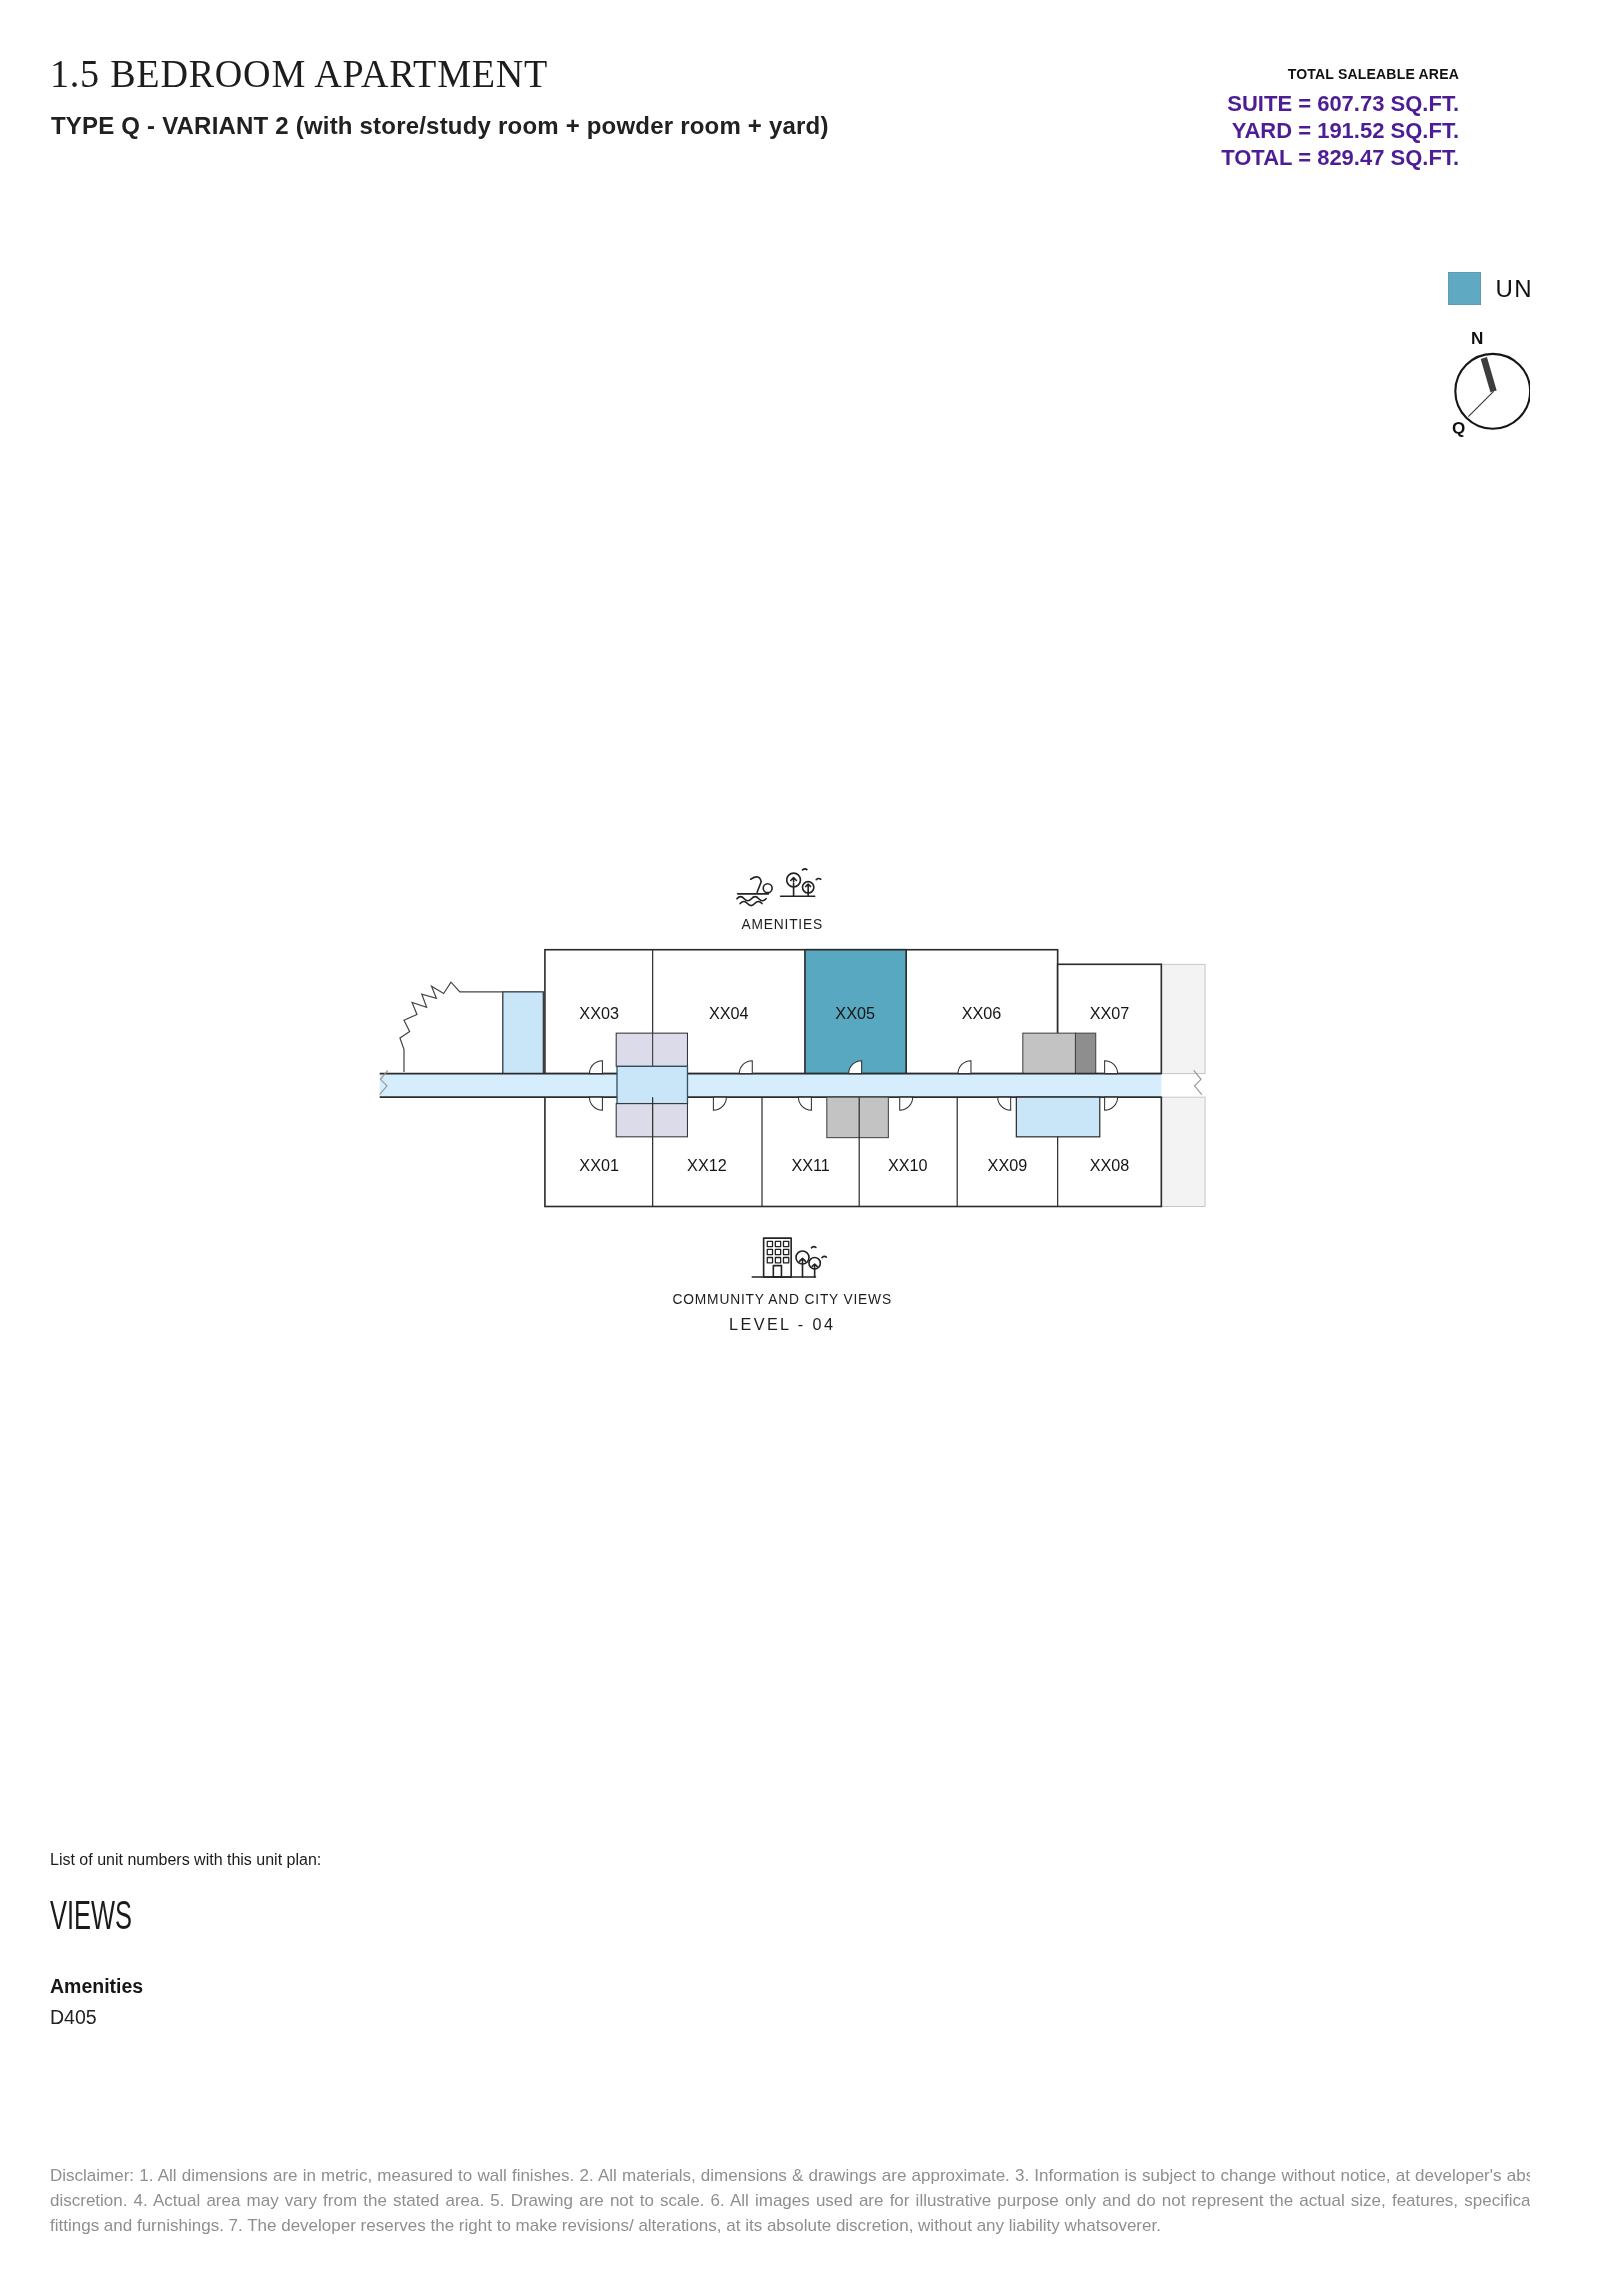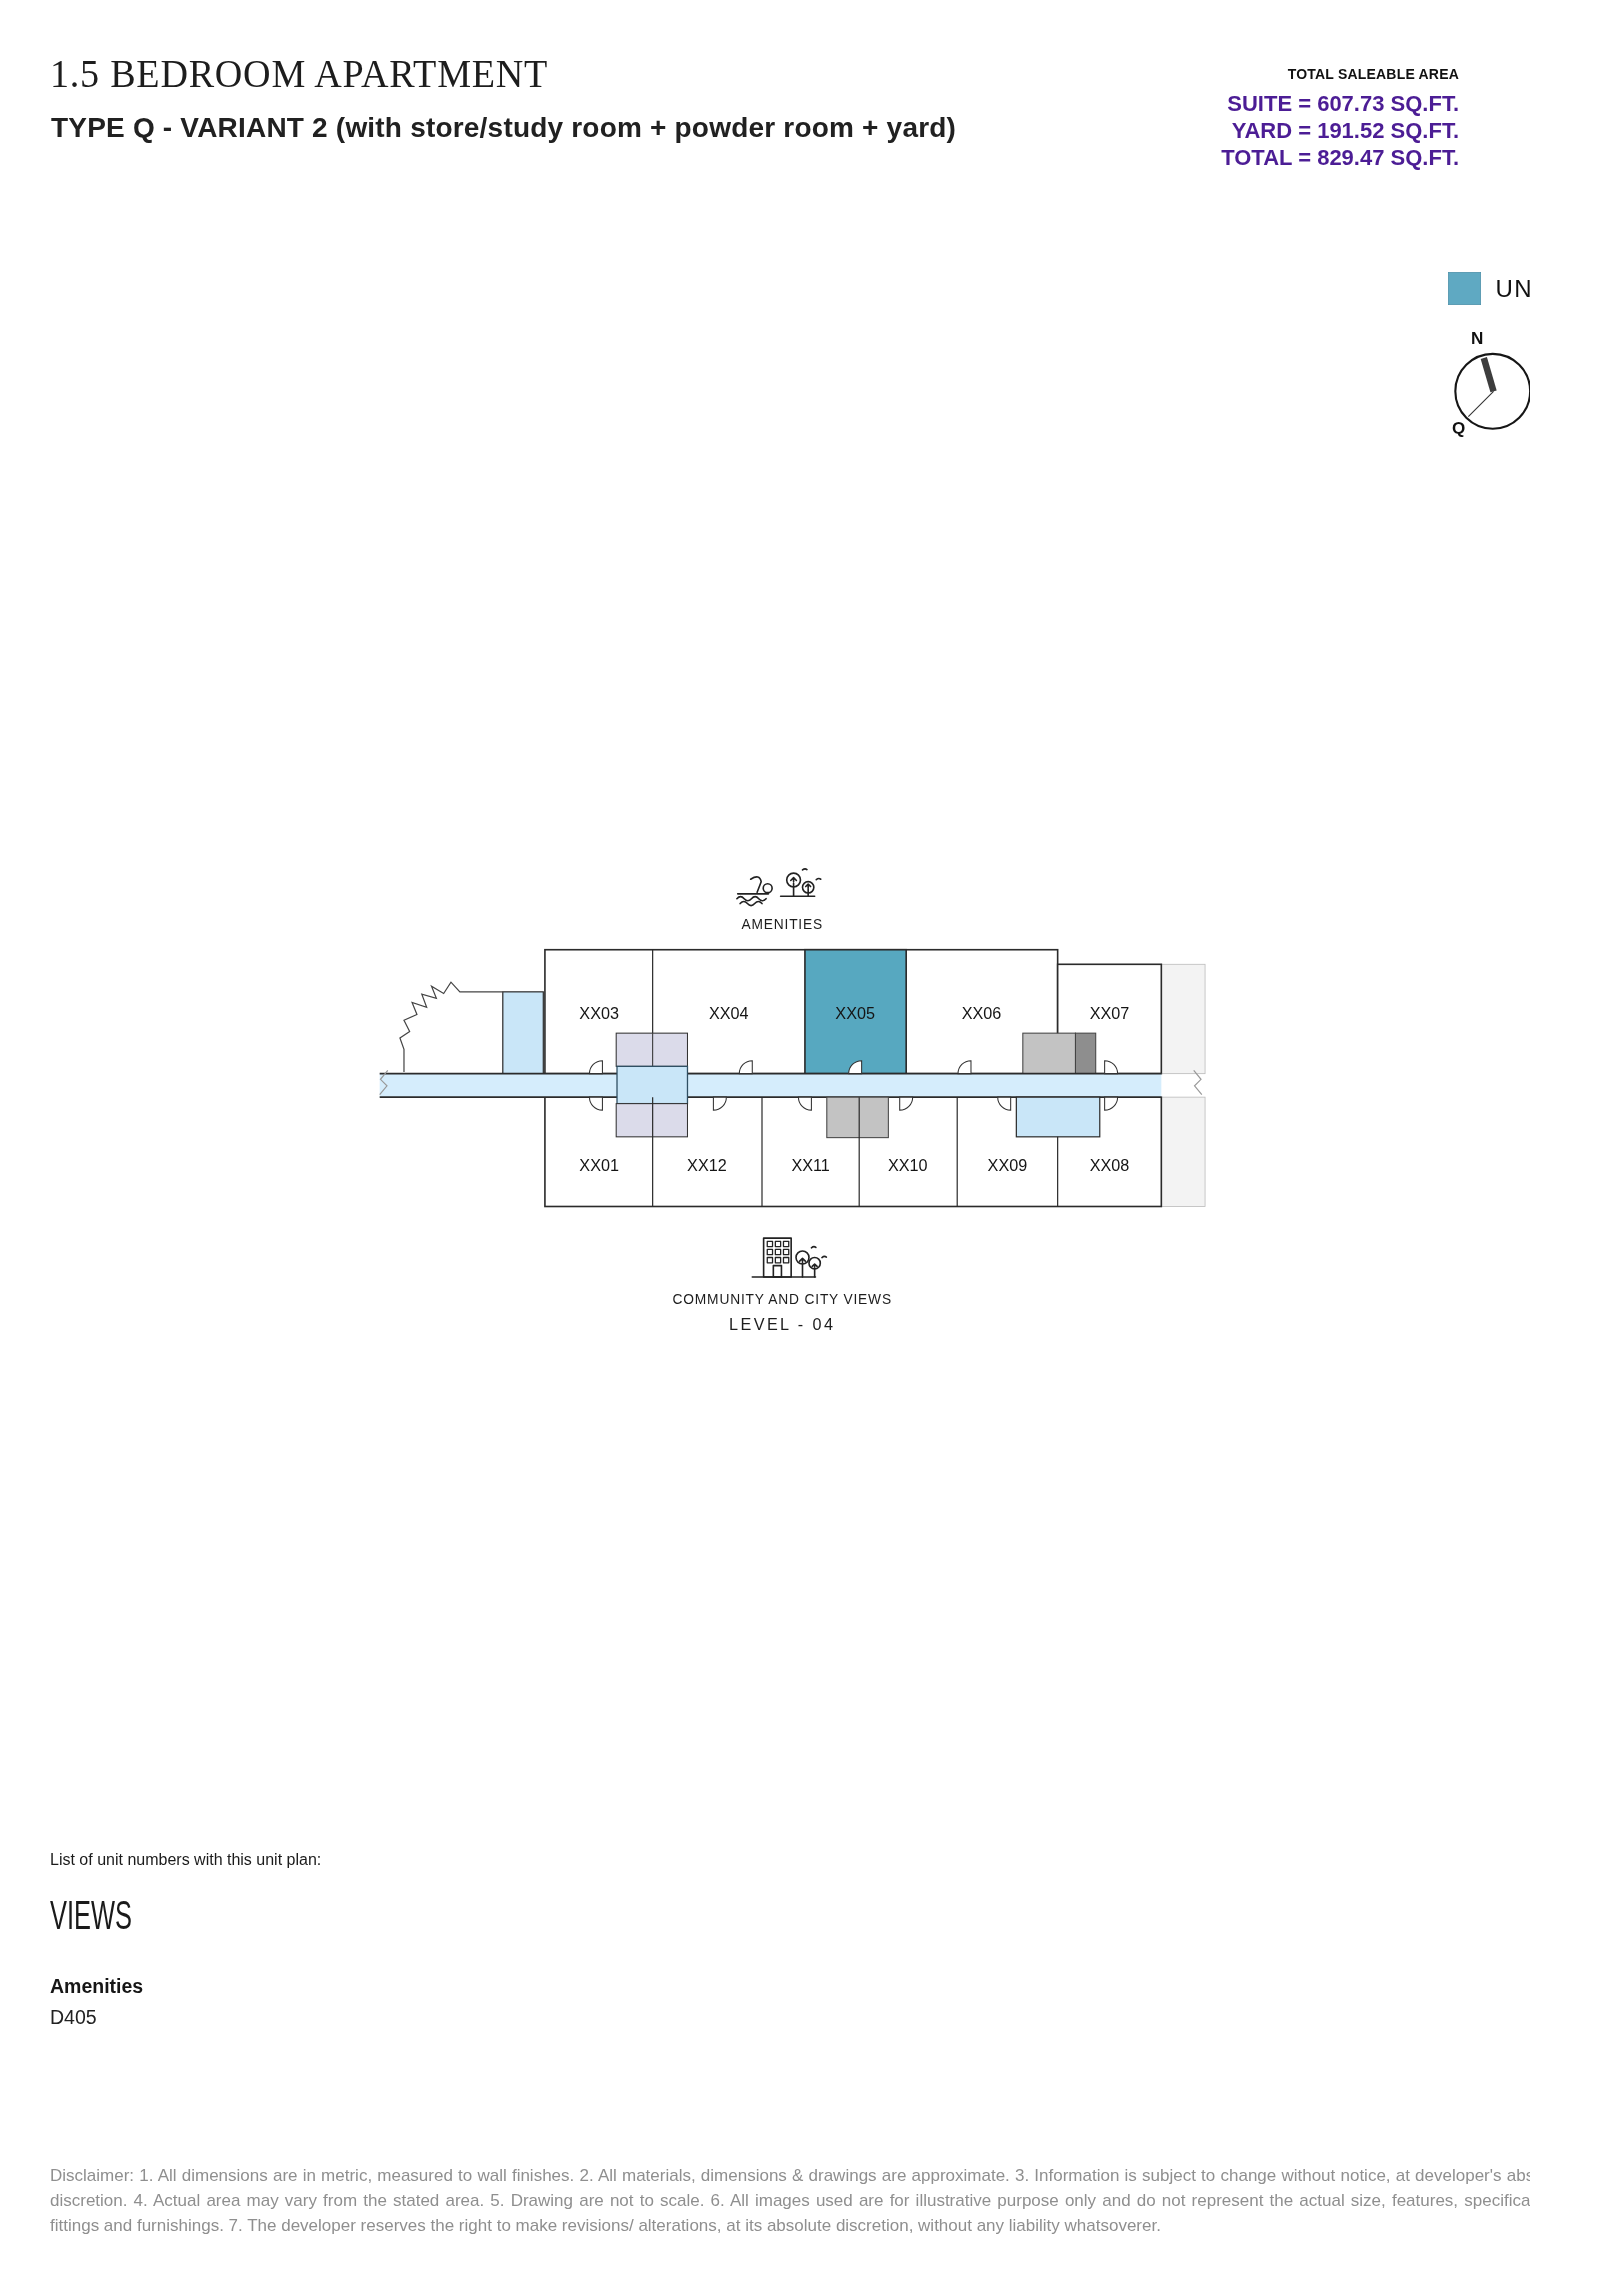--- a/index.html
+++ b/index.html
@@ -16,21 +16,21 @@
   .page-title{
     left:50px; top:49px;
     font-family:"Liberation Serif", serif;
     font-size:41px; font-weight:400;
     color:#1d1d1d; letter-spacing:0.8px;
     transform:scaleX(0.93); transform-origin:left top;
     white-space:nowrap;
   }
   .page-subtitle{
     left:51px; top:112px;
-    font-size:28px; font-weight:600;
+    font-size:24px; font-weight:600;
     color:#212121; letter-spacing:0.2px;
     white-space:nowrap;
   }
   .area-block{
     top:66px; right:71px;
     text-align:right;
     white-space:nowrap;
   }
   .area-heading{
     font-size:14px; font-weight:700; color:#111;

